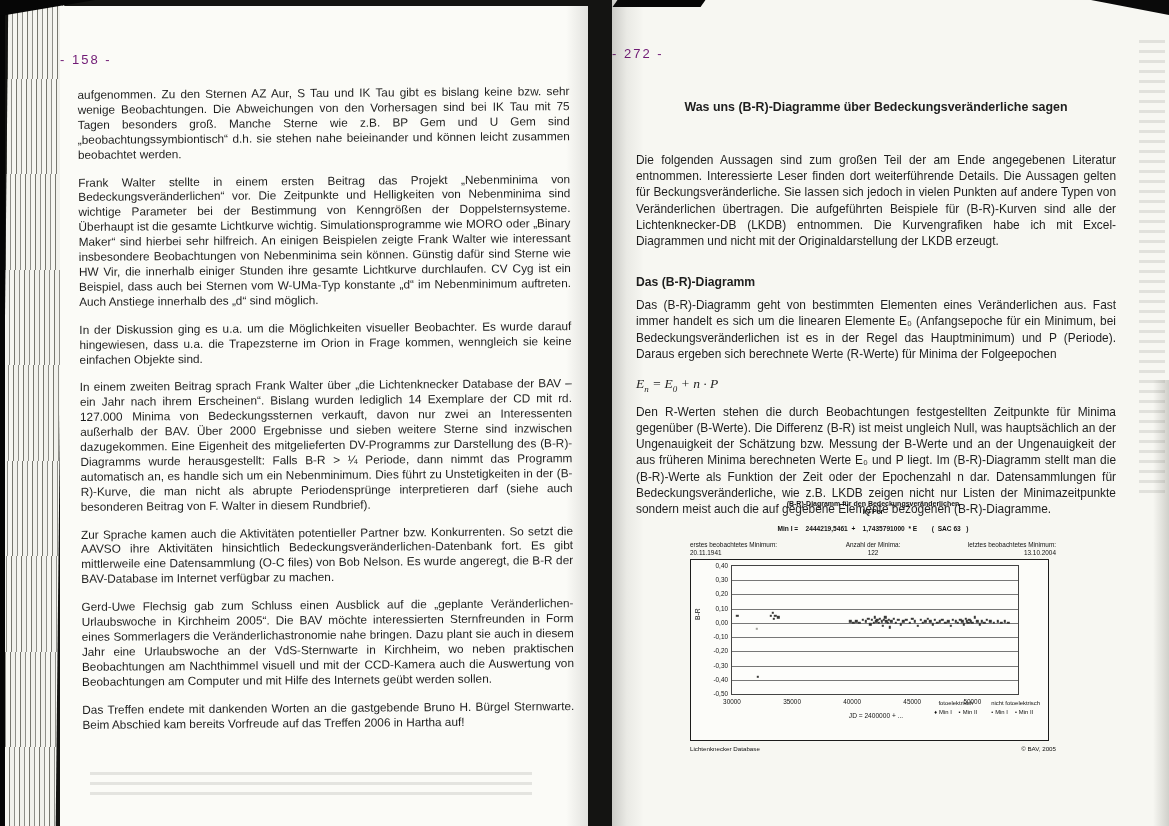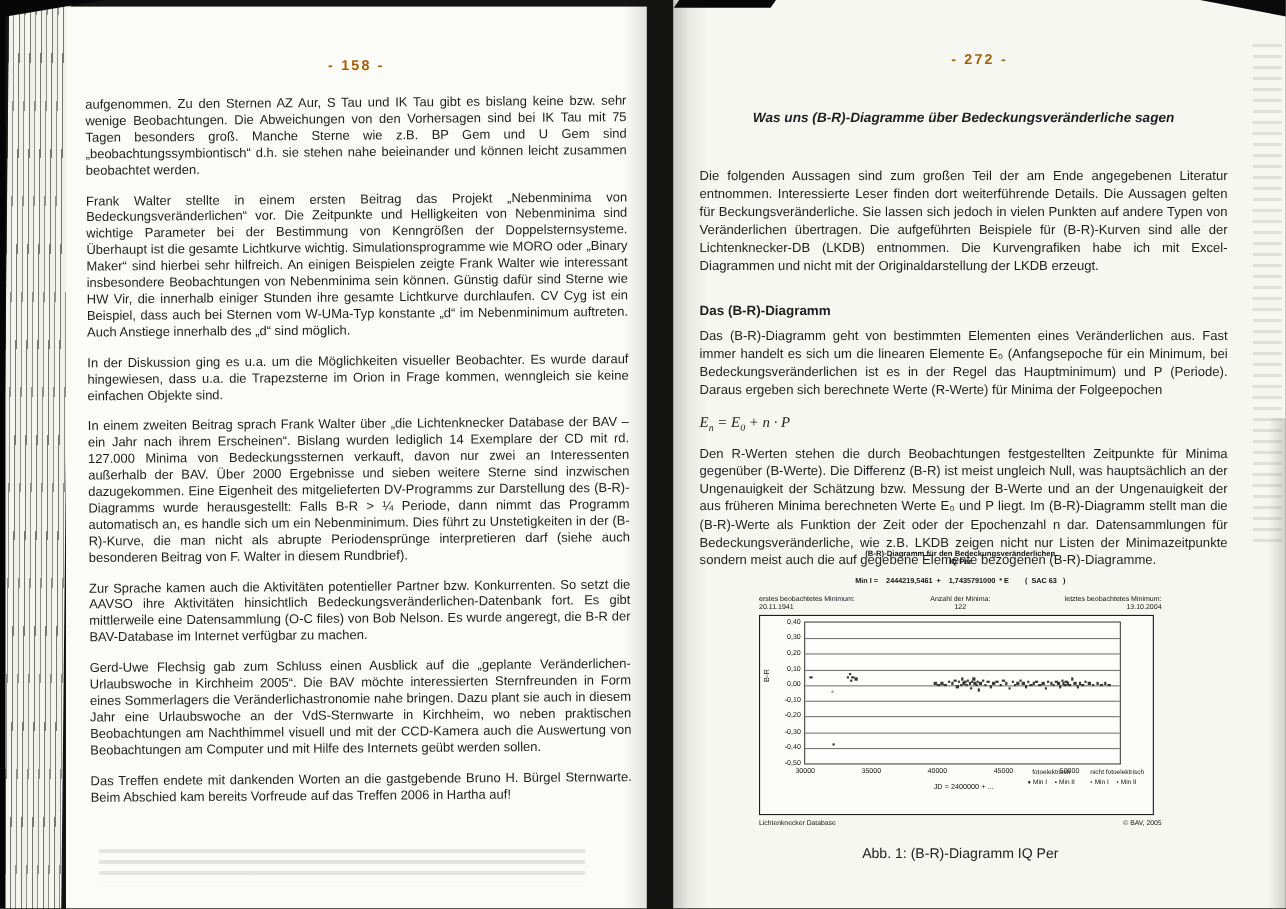--- a/index.html
+++ b/index.html
@@ -19,30 +19,30 @@
     transform:skewX(-35deg);}
 
   .page{position:absolute;background:#f9f9f5;color:#1e1e1e;}
   .page-left{left:60px;top:6px;width:528px;height:820px;background:#fbfbf7;}
   .page-right{left:612px;top:0;width:557px;height:826px;background:#f7f7f2;}
   .gutter{position:absolute;left:566px;top:0;width:78px;height:826px;z-index:5;
     background:linear-gradient(90deg,rgba(20,20,18,0) 0%,rgba(20,20,18,0.16) 42%,rgba(20,20,18,0.22) 55%,rgba(20,20,18,0.06) 78%,rgba(20,20,18,0) 100%);}
   .right-shade{position:absolute;right:0;top:380px;width:16px;height:446px;
     background:linear-gradient(90deg,rgba(70,70,62,0) 0%,rgba(70,70,62,0.22) 100%);}
 
-  .pgnum{position:absolute;top:46px;left:0;width:100%;text-align:center;
-    font-weight:bold;font-size:13px;letter-spacing:2px;color:#a16207;}
+  .pgnum{position:absolute;top:46px;left:0;width:100%;
+    font-weight:normal;font-size:13px;letter-spacing:2px;color:#701a75;}
   .page-right .pgnum{top:46px;}
 
   .content-l{position:absolute;left:20px;top:80px;width:492px;transform:rotate(-0.45deg);}
   .content-l p{margin:0 0 13px 0;text-align:justify;font-size:11.8px;line-height:14.9px;}
 
   .content-r{position:absolute;left:24px;top:92px;width:480px;}
   .content-r p{margin:0;text-align:justify;font-size:11.9px;line-height:16.2px;}
-  .r-title{font-weight:bold;font-size:12.4px;text-align:center;margin-top:8px;font-style:italic;}
+  .r-title{font-weight:bold;font-size:12.4px;text-align:center;margin-top:8px;}
   .r-author{text-align:center;font-size:12px;margin-top:7px;}
   .r-intro{margin-top:38px !important;}
   .r-sect{font-weight:bold;font-size:12.2px;margin-top:26px;}
   .r-p1{margin-top:8px !important;}
   .r-formula{margin:14px 0 10px 0;font-family:"Liberation Serif","DejaVu Serif",serif;
     font-style:italic;font-size:13.5px;}
   .r-formula sub{font-size:9px;}
 
   
   .chart{position:absolute;left:78px;top:500px;width:366px;color:#111;}
@@ -261,21 +261,20 @@
                 </div>
             </div>
           </div>
         </div>
       </div>
 
       <div class="c-foot">
         <span>Lichtenknecker Database</span>
         <span>© BAV, 2005</span>
       </div>
-      <div class="c-caption">Abb. 1: (B-R)-Diagramm IQ Per</div>
     </div>
 
     <div class="right-shade"></div>
     <div class="ghost" style="right:4px;top:40px;width:26px;height:460px;"></div>
   </div>
 
   <div class="gutter"></div>
   <div class="corner-tl"></div>
   <div class="corner-tr"></div>
   <div class="top-mark"></div>

